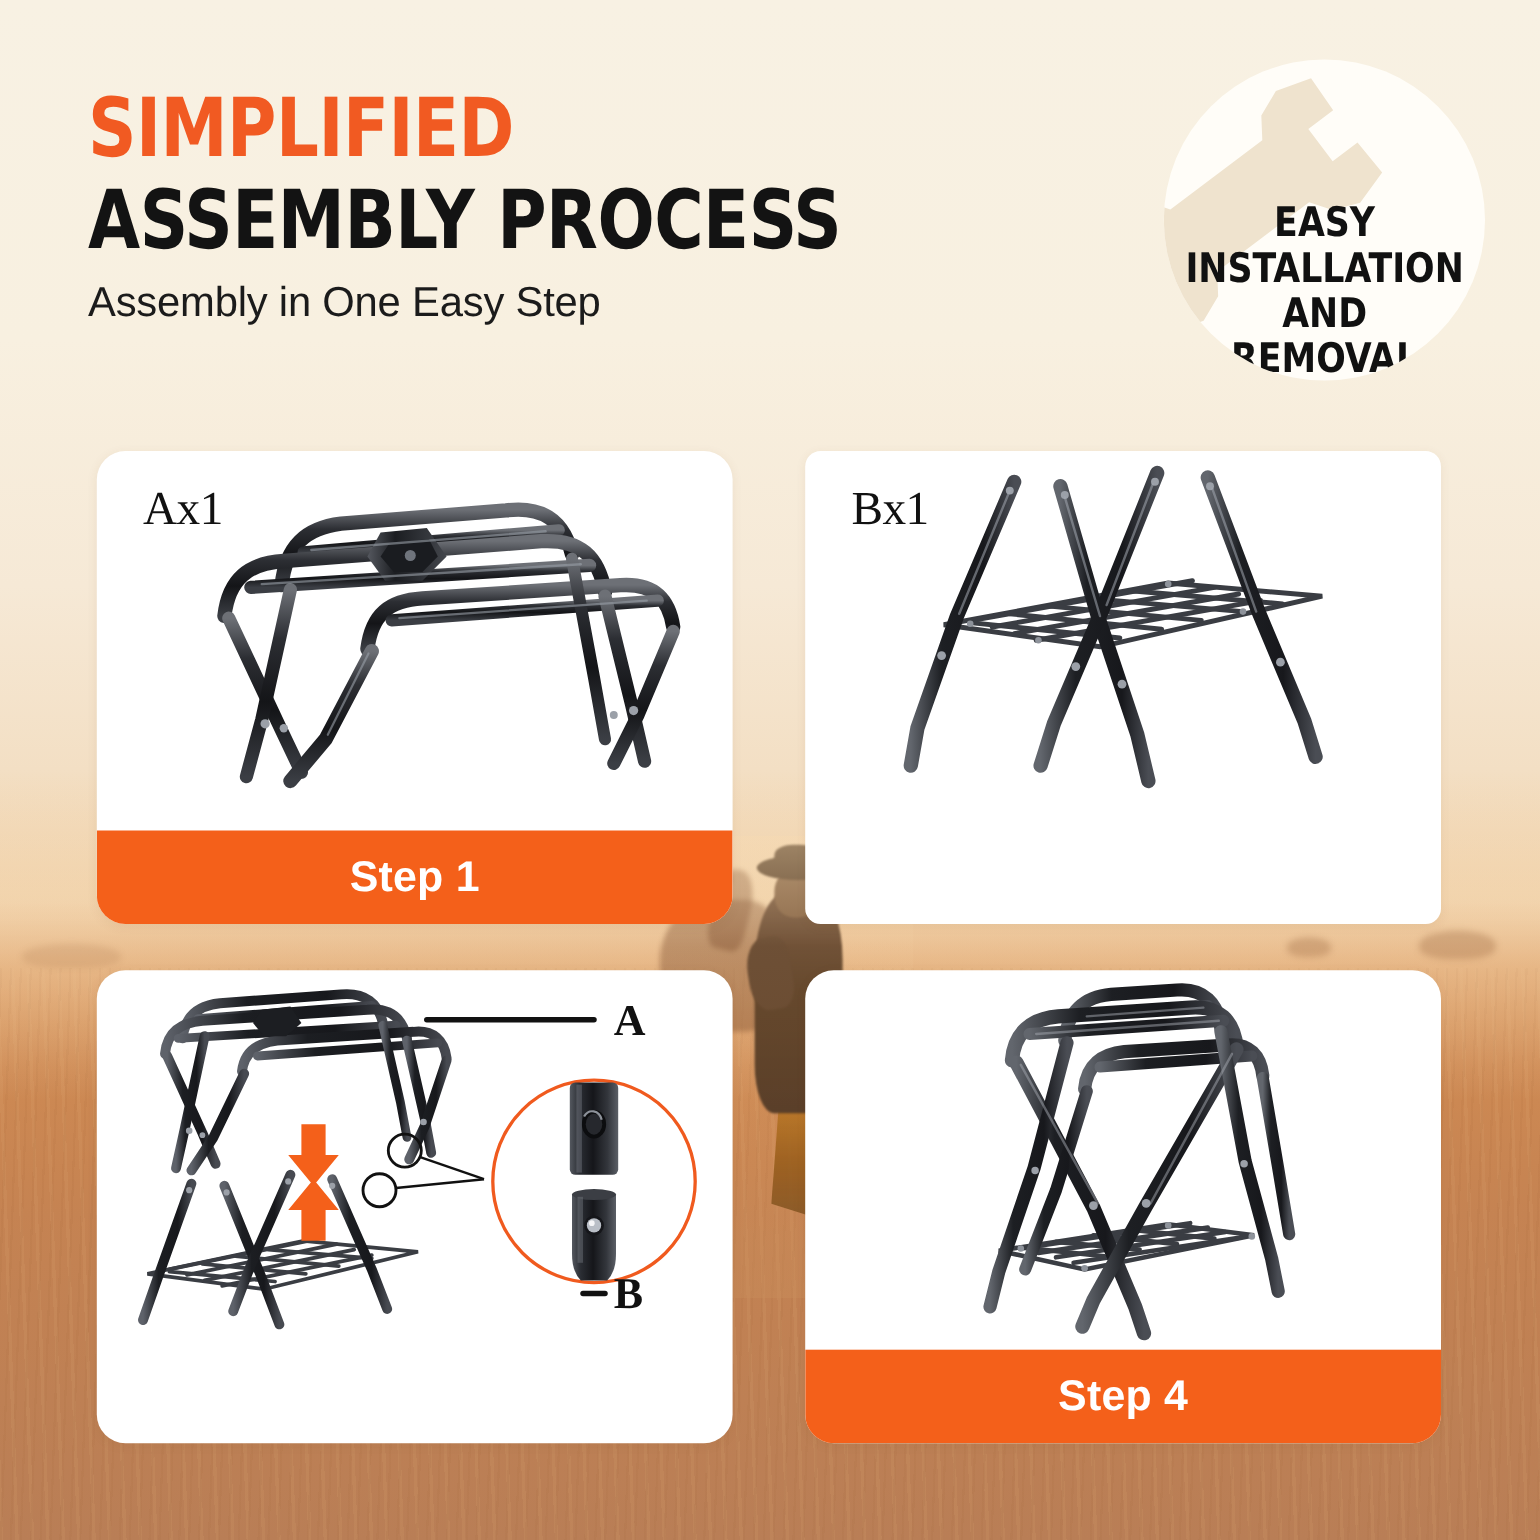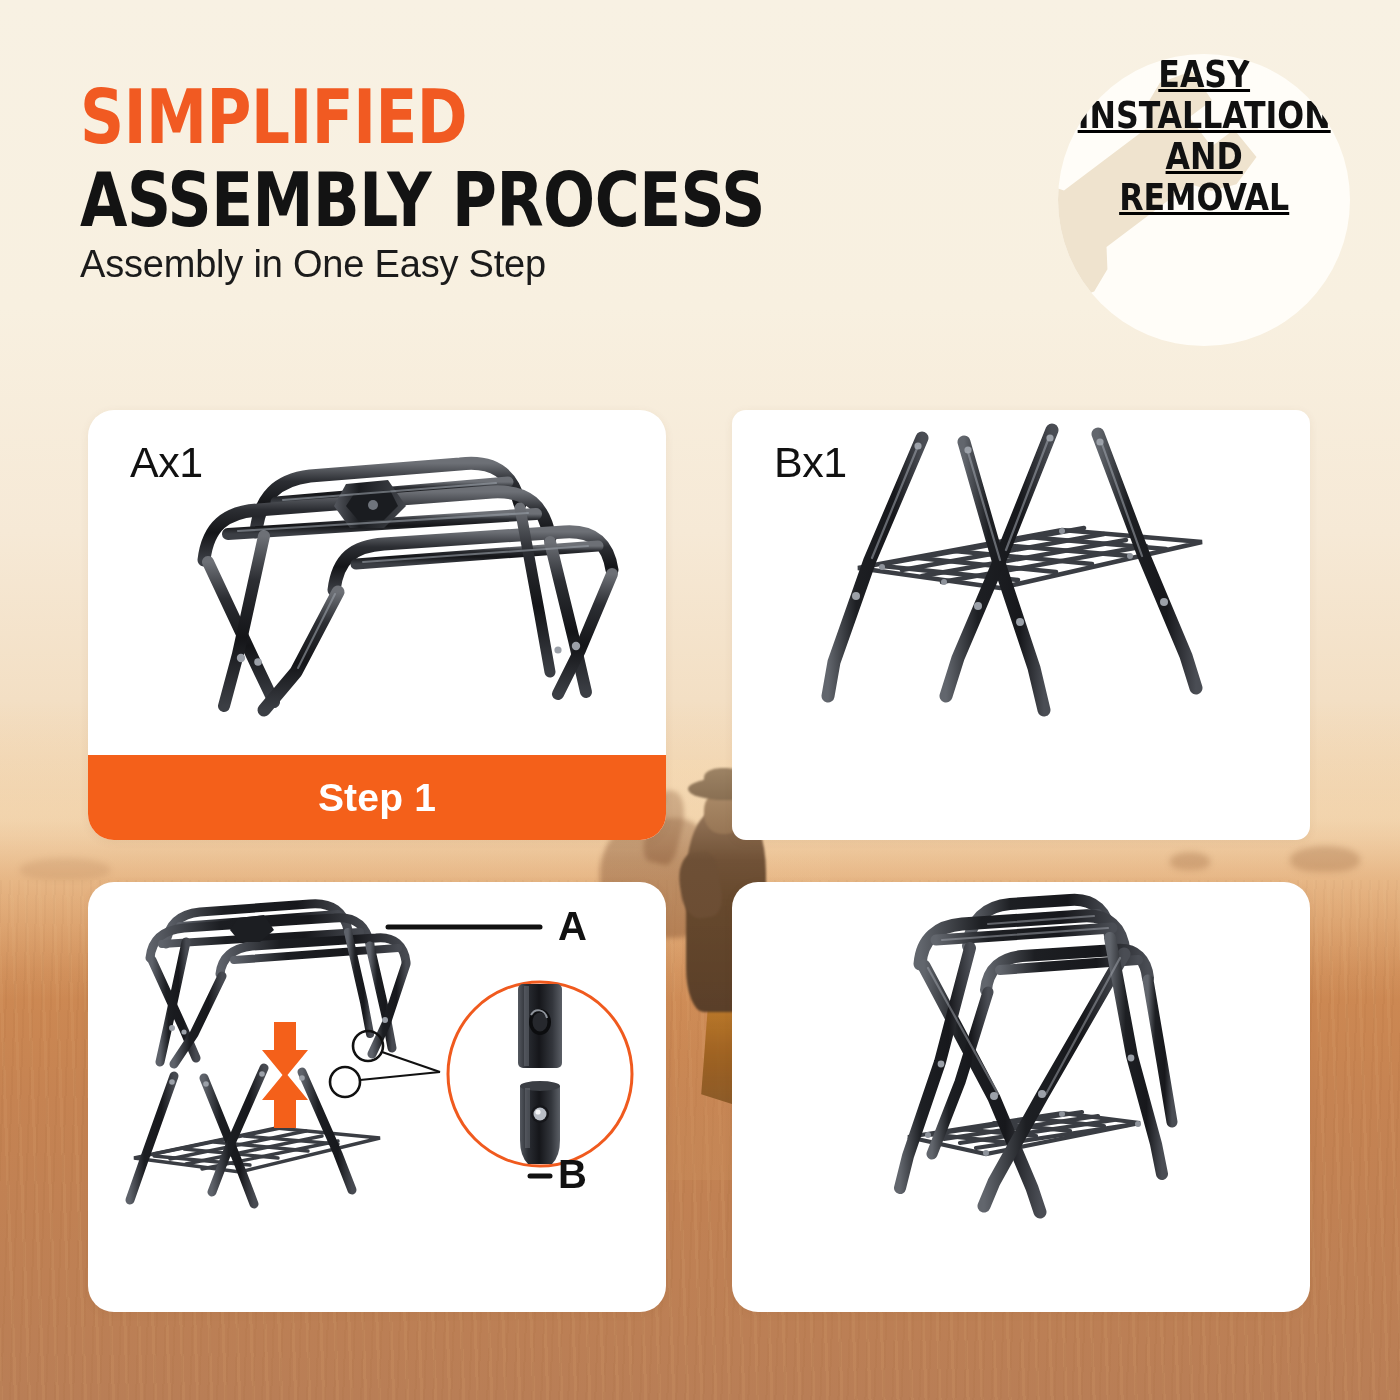--- a/index.html
+++ b/index.html
@@ -140,32 +140,31 @@
     letter-spacing:-0.5px;
     color:#131313;
     transform:scaleX(0.92);
     transform-origin:left center;
     margin-top:4px;
   }
   .subtitle {
     font-size:38px;
     line-height:46px;
     color:#1b1b1b;
-    margin-top:1px;
+    margin-top:12px;
     letter-spacing:-0.2px;
   }
 
   
   .badge {
     position:absolute; left:1058px; top:54px;
     width:292px; height:292px; border-radius:50%;
     background:#FFFDF8;
-    display:flex; align-items:flex-start; justify-content:center;
+    display:flex; align-items:flex-end; justify-content:center;
     overflow:hidden;
-    text-decoration:underline;
   }
   .badge-wrench {
     position:absolute; left:0; top:0; width:292px; height:292px;
     opacity:1;
   }
   .badge-text {
     position:relative; z-index:2;
     text-align:center;
     font-family:"Liberation Sans Narrow","DejaVu Sans Condensed","Liberation Sans", sans-serif;
     font-weight:bold;
@@ -184,21 +183,21 @@
     background:#FFFFFF;
     border-radius:26px;
     overflow:hidden;
     box-shadow:0 2px 10px rgba(120,70,30,0.07);
   }
   .card-1 { left:88px;  top:410px; }
   .card-2 { left:732px; top:410px;border-radius:14px; }
   .card-3 { left:88px;  top:882px; }
   .card-4 { left:732px; top:882px; }
 
-  .card-body { position:absolute; left:0; top:0; width:578px; height:345px; }
+  .card-body { position:absolute; left:0; top:0; width:578px; height:345px;font-family:Liberation Serif, serif; }
   .card-footer {
     position:absolute; left:0; bottom:0; width:578px; height:85px;
     background:#F4601A;
     display:flex; align-items:center; justify-content:center;
   }
   .card-footer-label {
     color:#fff; font-weight:bold; font-size:39px; letter-spacing:0.2px;
   }
   .part-label {
     position:absolute; left:42px; top:28px;
@@ -569,15 +568,18 @@
           <circle cx="399" cy="176" r="3.4"></circle>
         </g>
         <g fill="none" stroke="#a3a8b0" stroke-opacity=".5" stroke-width="2.2" stroke-linecap="round">
           <path d="M210 58 L376 46"></path>
           <path d="M256 42 L362 34"></path>
           <path d="M196 86 L266 212"></path>
           <path d="M388 76 L314 212"></path>
         </g>
       </svg>
     </div>
+    <div class="card-footer">
+      <span class="card-footer-label">Step 4</span>
+    </div>
   </div>
 
 </div>
 
 </body></html>

